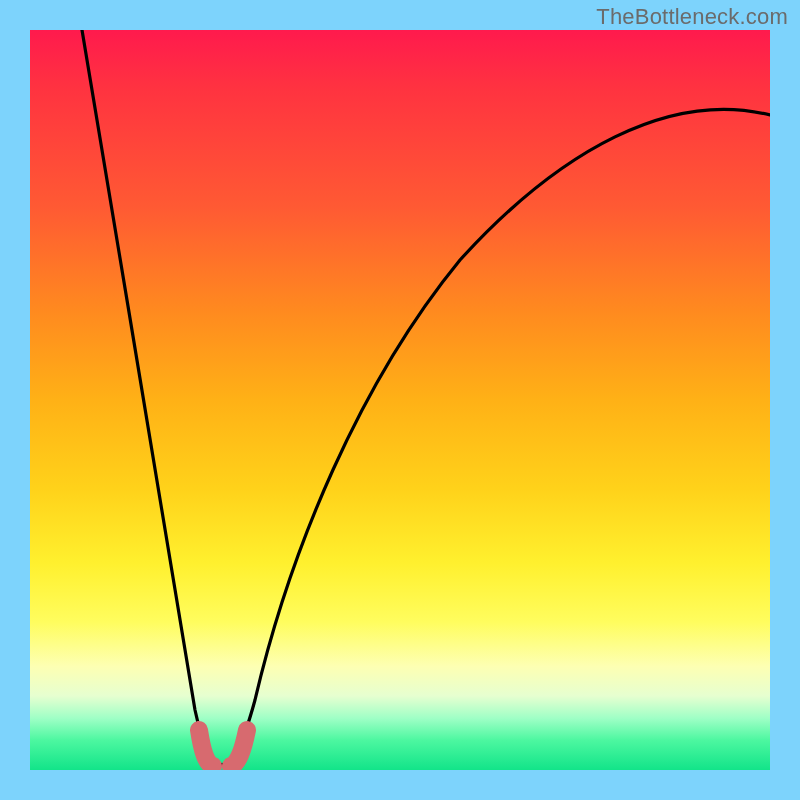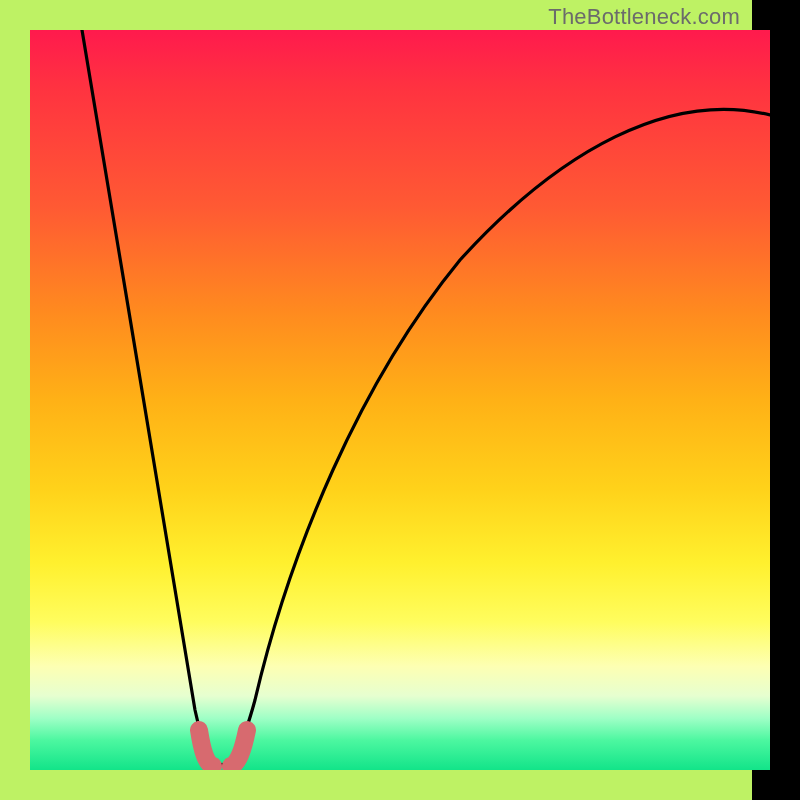--- a/index.html
+++ b/index.html
@@ -10,21 +10,22 @@
     background: #000;
     overflow: hidden;
     font-family: Arial, Helvetica, sans-serif;
   }
   .frame {
     position: absolute;
     left: 0;
     top: 0;
     width: 752px;
     height: 800px;
-    background: #bef264;
+    background: #7dd3fc;
+    padding-left: 48px;
   }
   .plot {
     position: absolute;
     left: 30px;
     top: 30px;
     width: 740px;
     height: 740px;
     
     background: linear-gradient(to bottom,
       #ff1a4d 0%,

